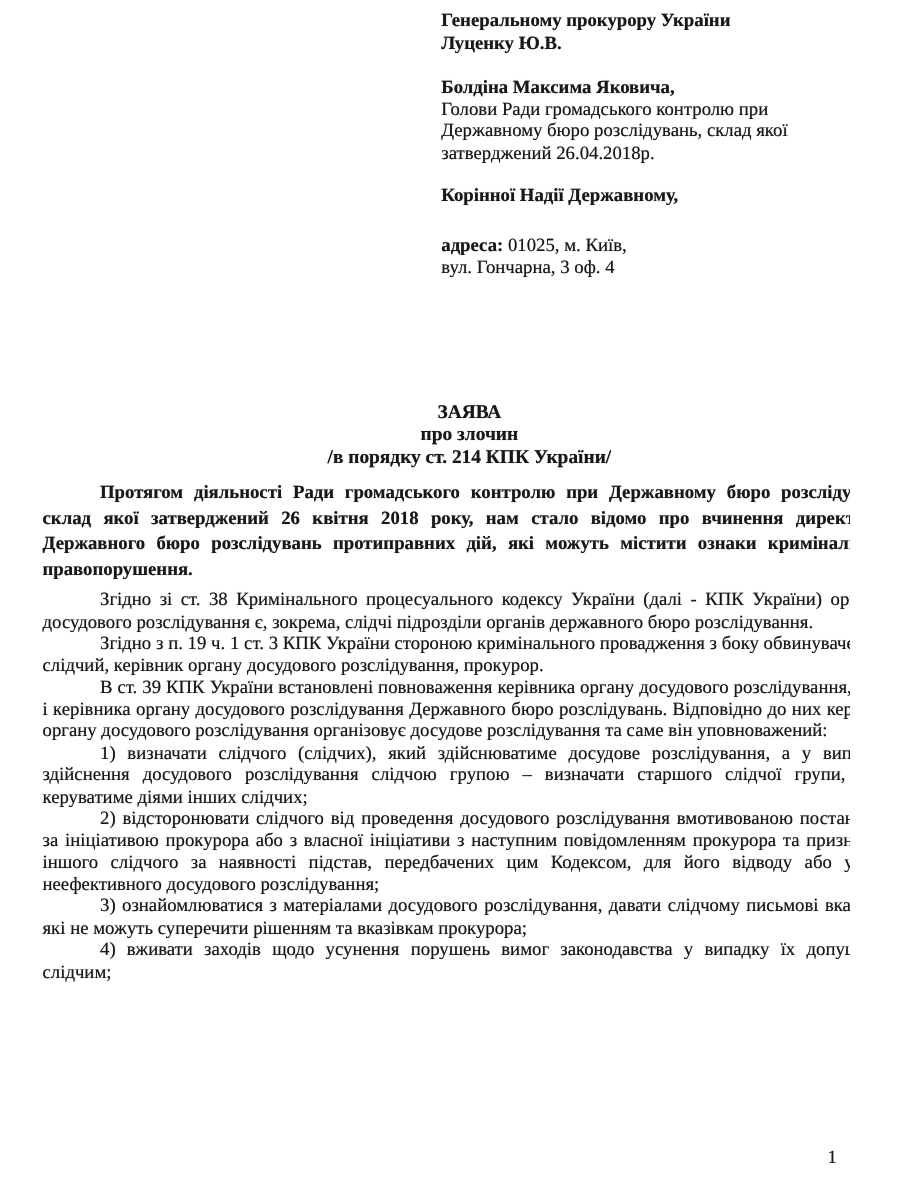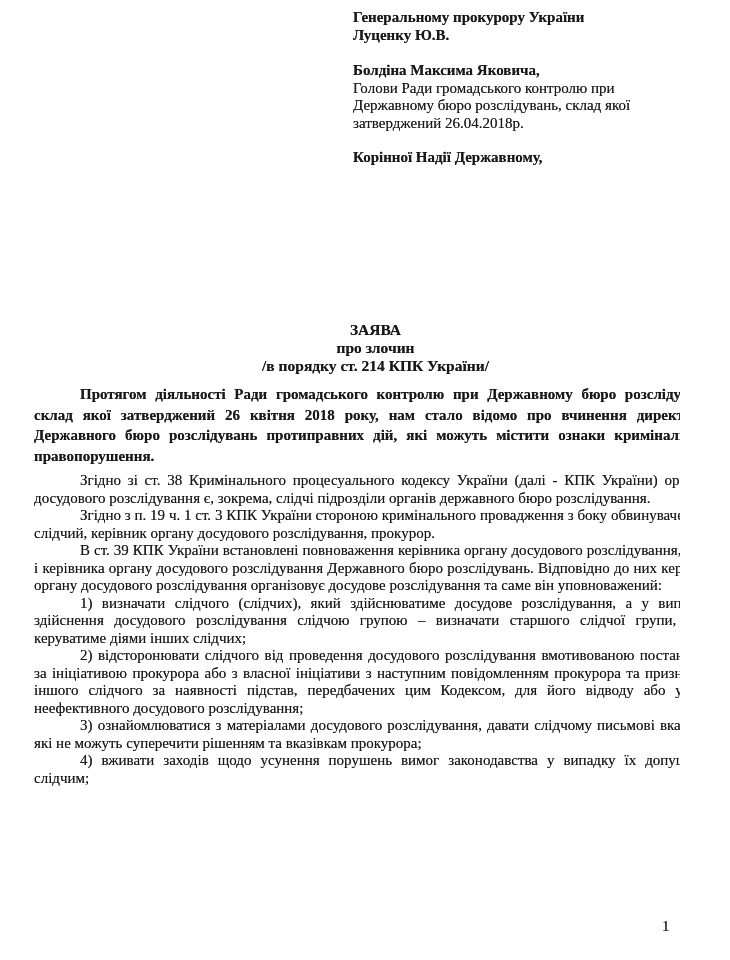--- a/index.html
+++ b/index.html
@@ -87,20 +87,24 @@
 
       <div class="applicant">
         <div class="bold">Болдіна Максима Яковича,</div>
         <div>Голови Ради громадського контролю при Державному бюро розслідувань, склад якої затверджений 26.04.2018р.</div>
       </div>
 
       <div class="applicant">
         <div class="bold">Корінної Надії Державному,</div>
       </div>
 
+      <div class="address">
+        <div><span class="bold">адреса:</span><span> 01025, м. Київ,</span></div>
+        <div>вул. Гончарна, 3 оф. 4</div>
+      </div>
     </div>
 
     <div class="title-block">
       <div>ЗАЯВА</div>
       <div>про злочин</div>
       <div>/в порядку ст. 214 КПК України/</div>
     </div>
 
     <div class="body-block">
       <p class="lead">Протягом діяльності Ради громадського контролю при Державному бюро розслідувань, склад якої затверджений 26 квітня 2018 року, нам стало відомо про вчинення директором Державного бюро розслідувань протиправних дій, які можуть містити ознаки кримінального правопорушення.</p>

